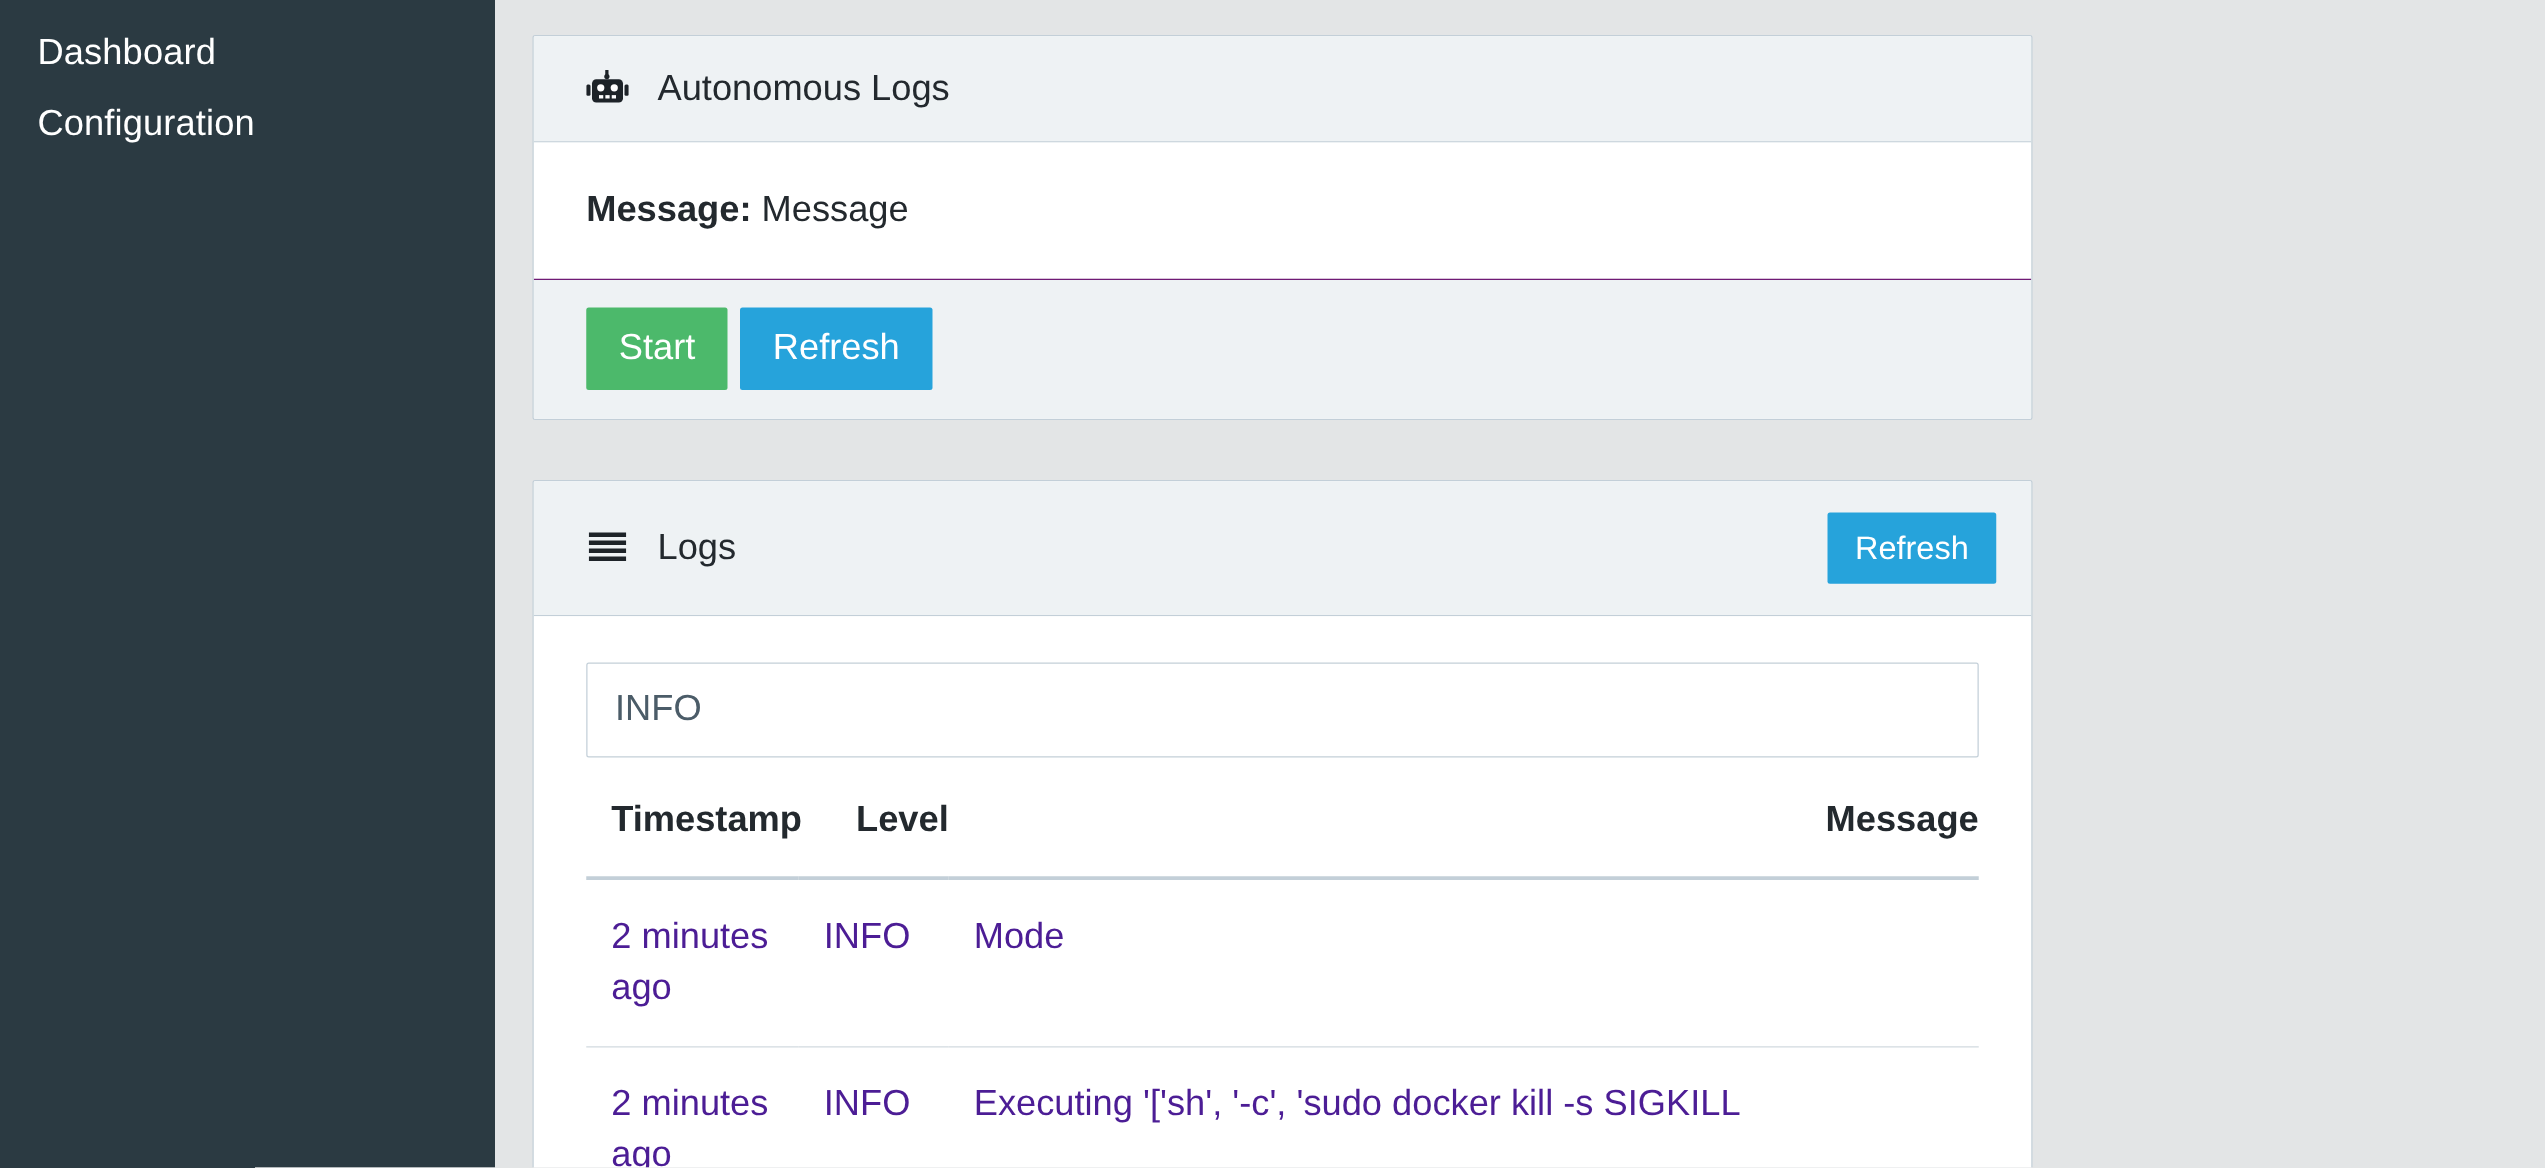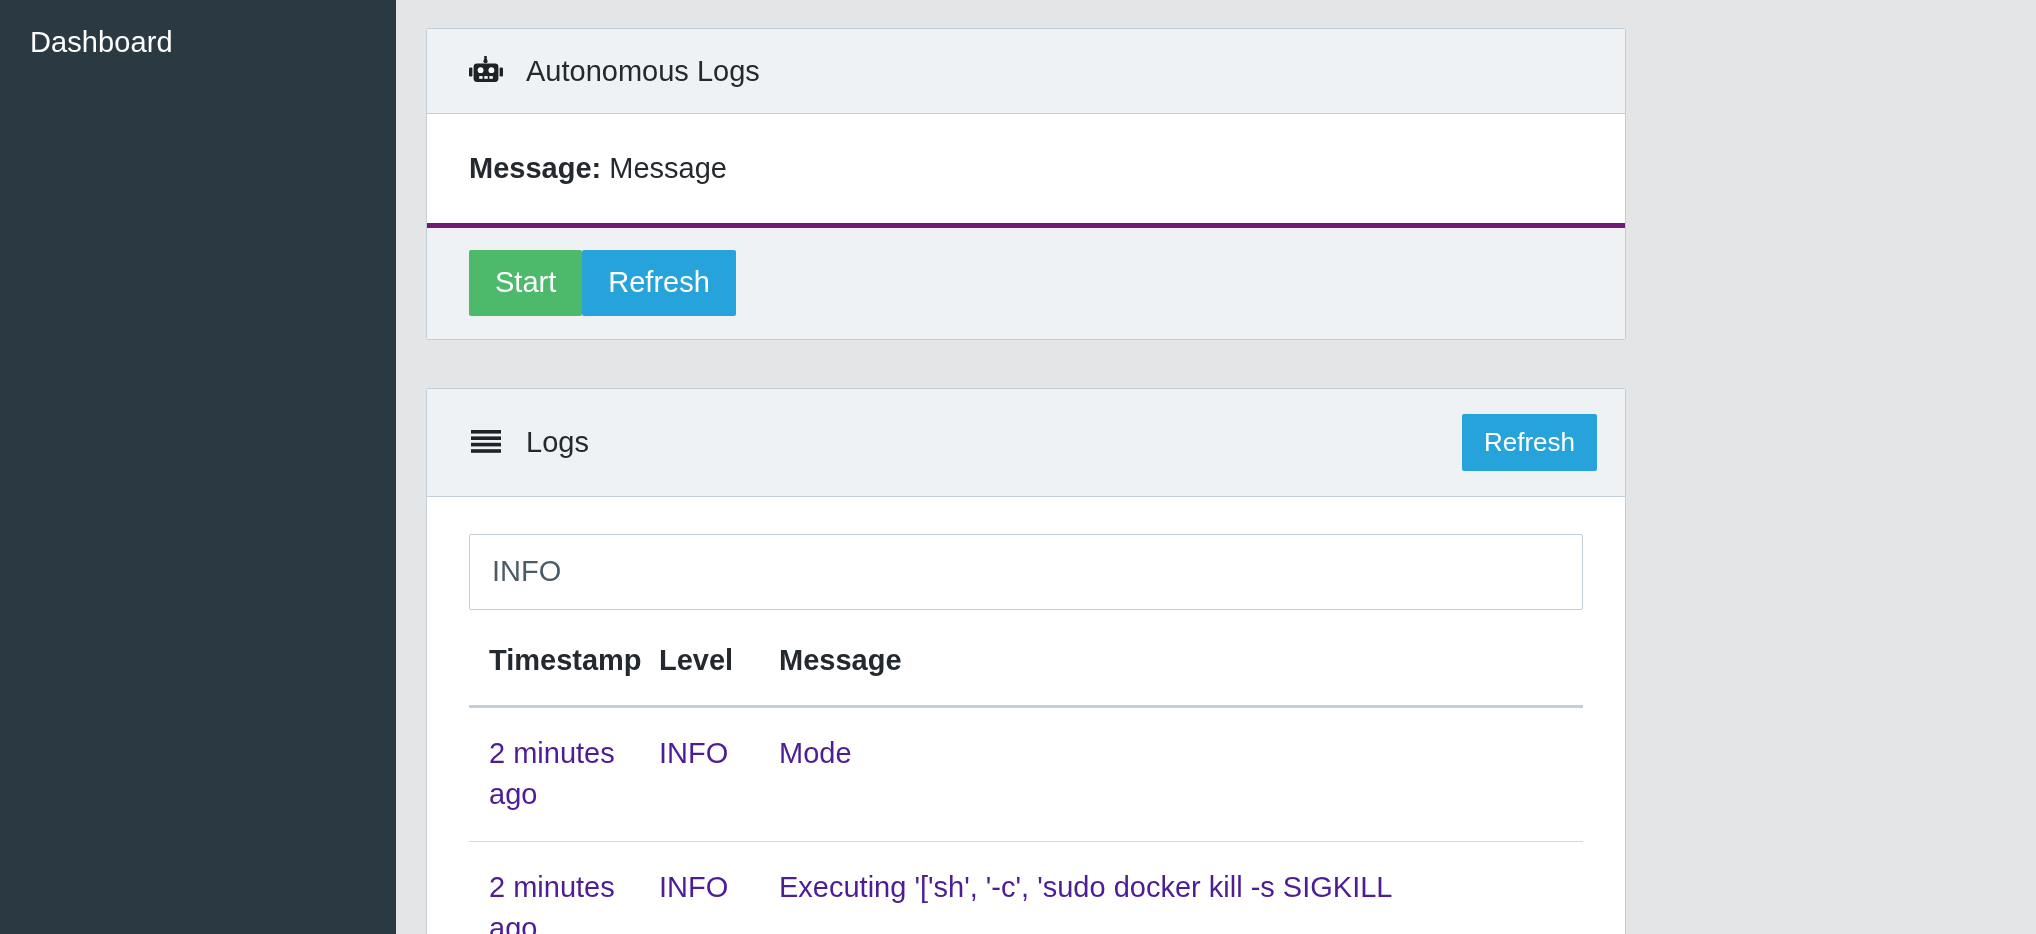--- a/index.html
+++ b/index.html
@@ -93,23 +93,24 @@
 
   .status-line {
     font-size: 29px;
     line-height: 1.2;
     color: #23292e;
   }
   .status-line .lbl { font-weight: bold; }
 
   .card-footer {
     background: #eef2f4;
-    border-top: 5px solid #701a75;
+    border-top: 1px solid #701a75;
     padding: 22px 42px 23px 42px;
     display: flex;
+    gap: 10px;
   }
 
   .btn {
     border: none;
     border-radius: 2px;
     color: #ffffff;
     font-family: "Liberation Sans", sans-serif;
     font-size: 29px;
     line-height: 1;
     padding: 18px 26px 19px 26px;
@@ -140,21 +141,21 @@
   .log-filter::placeholder { color: #4b5c68; }
 
   table.logs {
     width: 100%;
     border-collapse: collapse;
     margin-top: 34px;
     table-layout: fixed;
   }
 
   table.logs th {
-    text-align: left;
+    text-align: right;
     font-size: 29px;
     font-weight: bold;
     color: #23292e;
     padding: 0 0 28px 20px;
     border-bottom: 3px solid #c3cfd8;
     white-space: nowrap;
   }
 
   table.logs td {
     font-size: 29px;
@@ -178,20 +179,23 @@
   .burger { display: block; }
 </style>
 </head>
 <body>
 
 <div class="app">
 
   <nav class="sidebar">
     <div class="nav-item">
       <span>Dashboard</span>
+    </div>
+    <div class="nav-item">
+      <span>Configuration</span>
     </div>
   </nav>
 
   <main class="main">
 
     <section class="card">
 
       <div class="card-header">
         <span class="header-icon">
           <svg class="robot" width="34" height="30" viewBox="0 0 34 30" aria-hidden="true">

